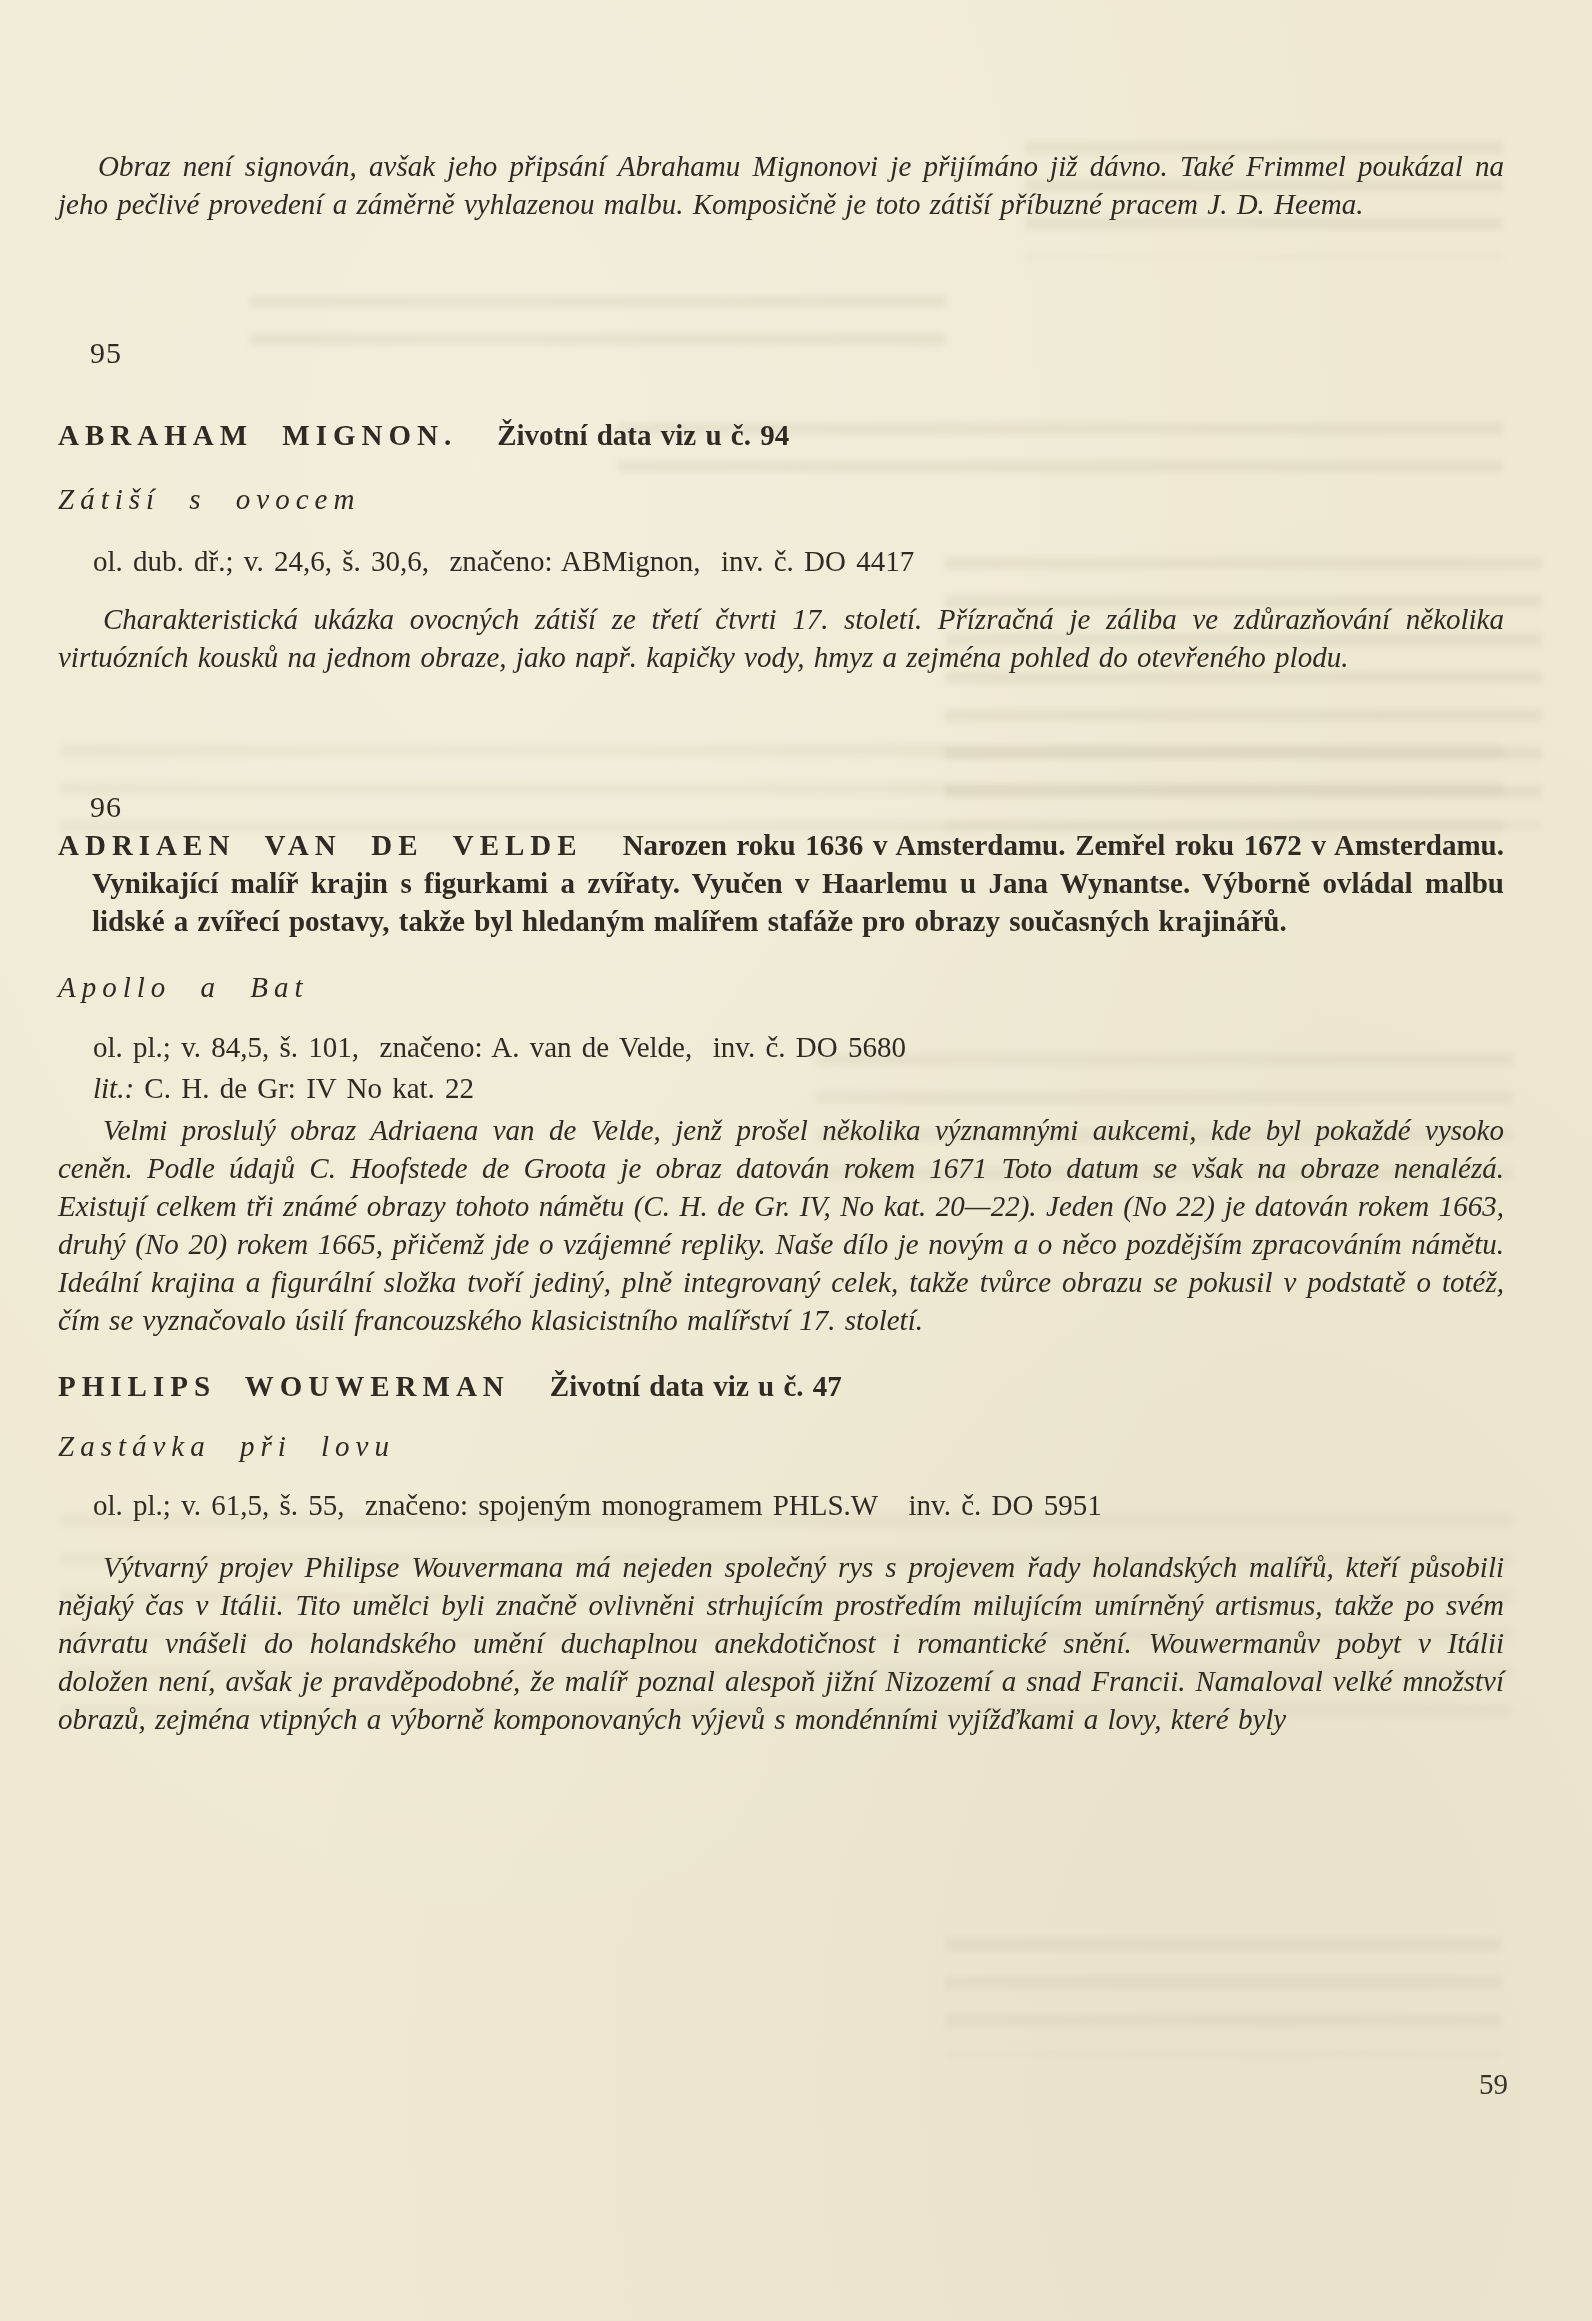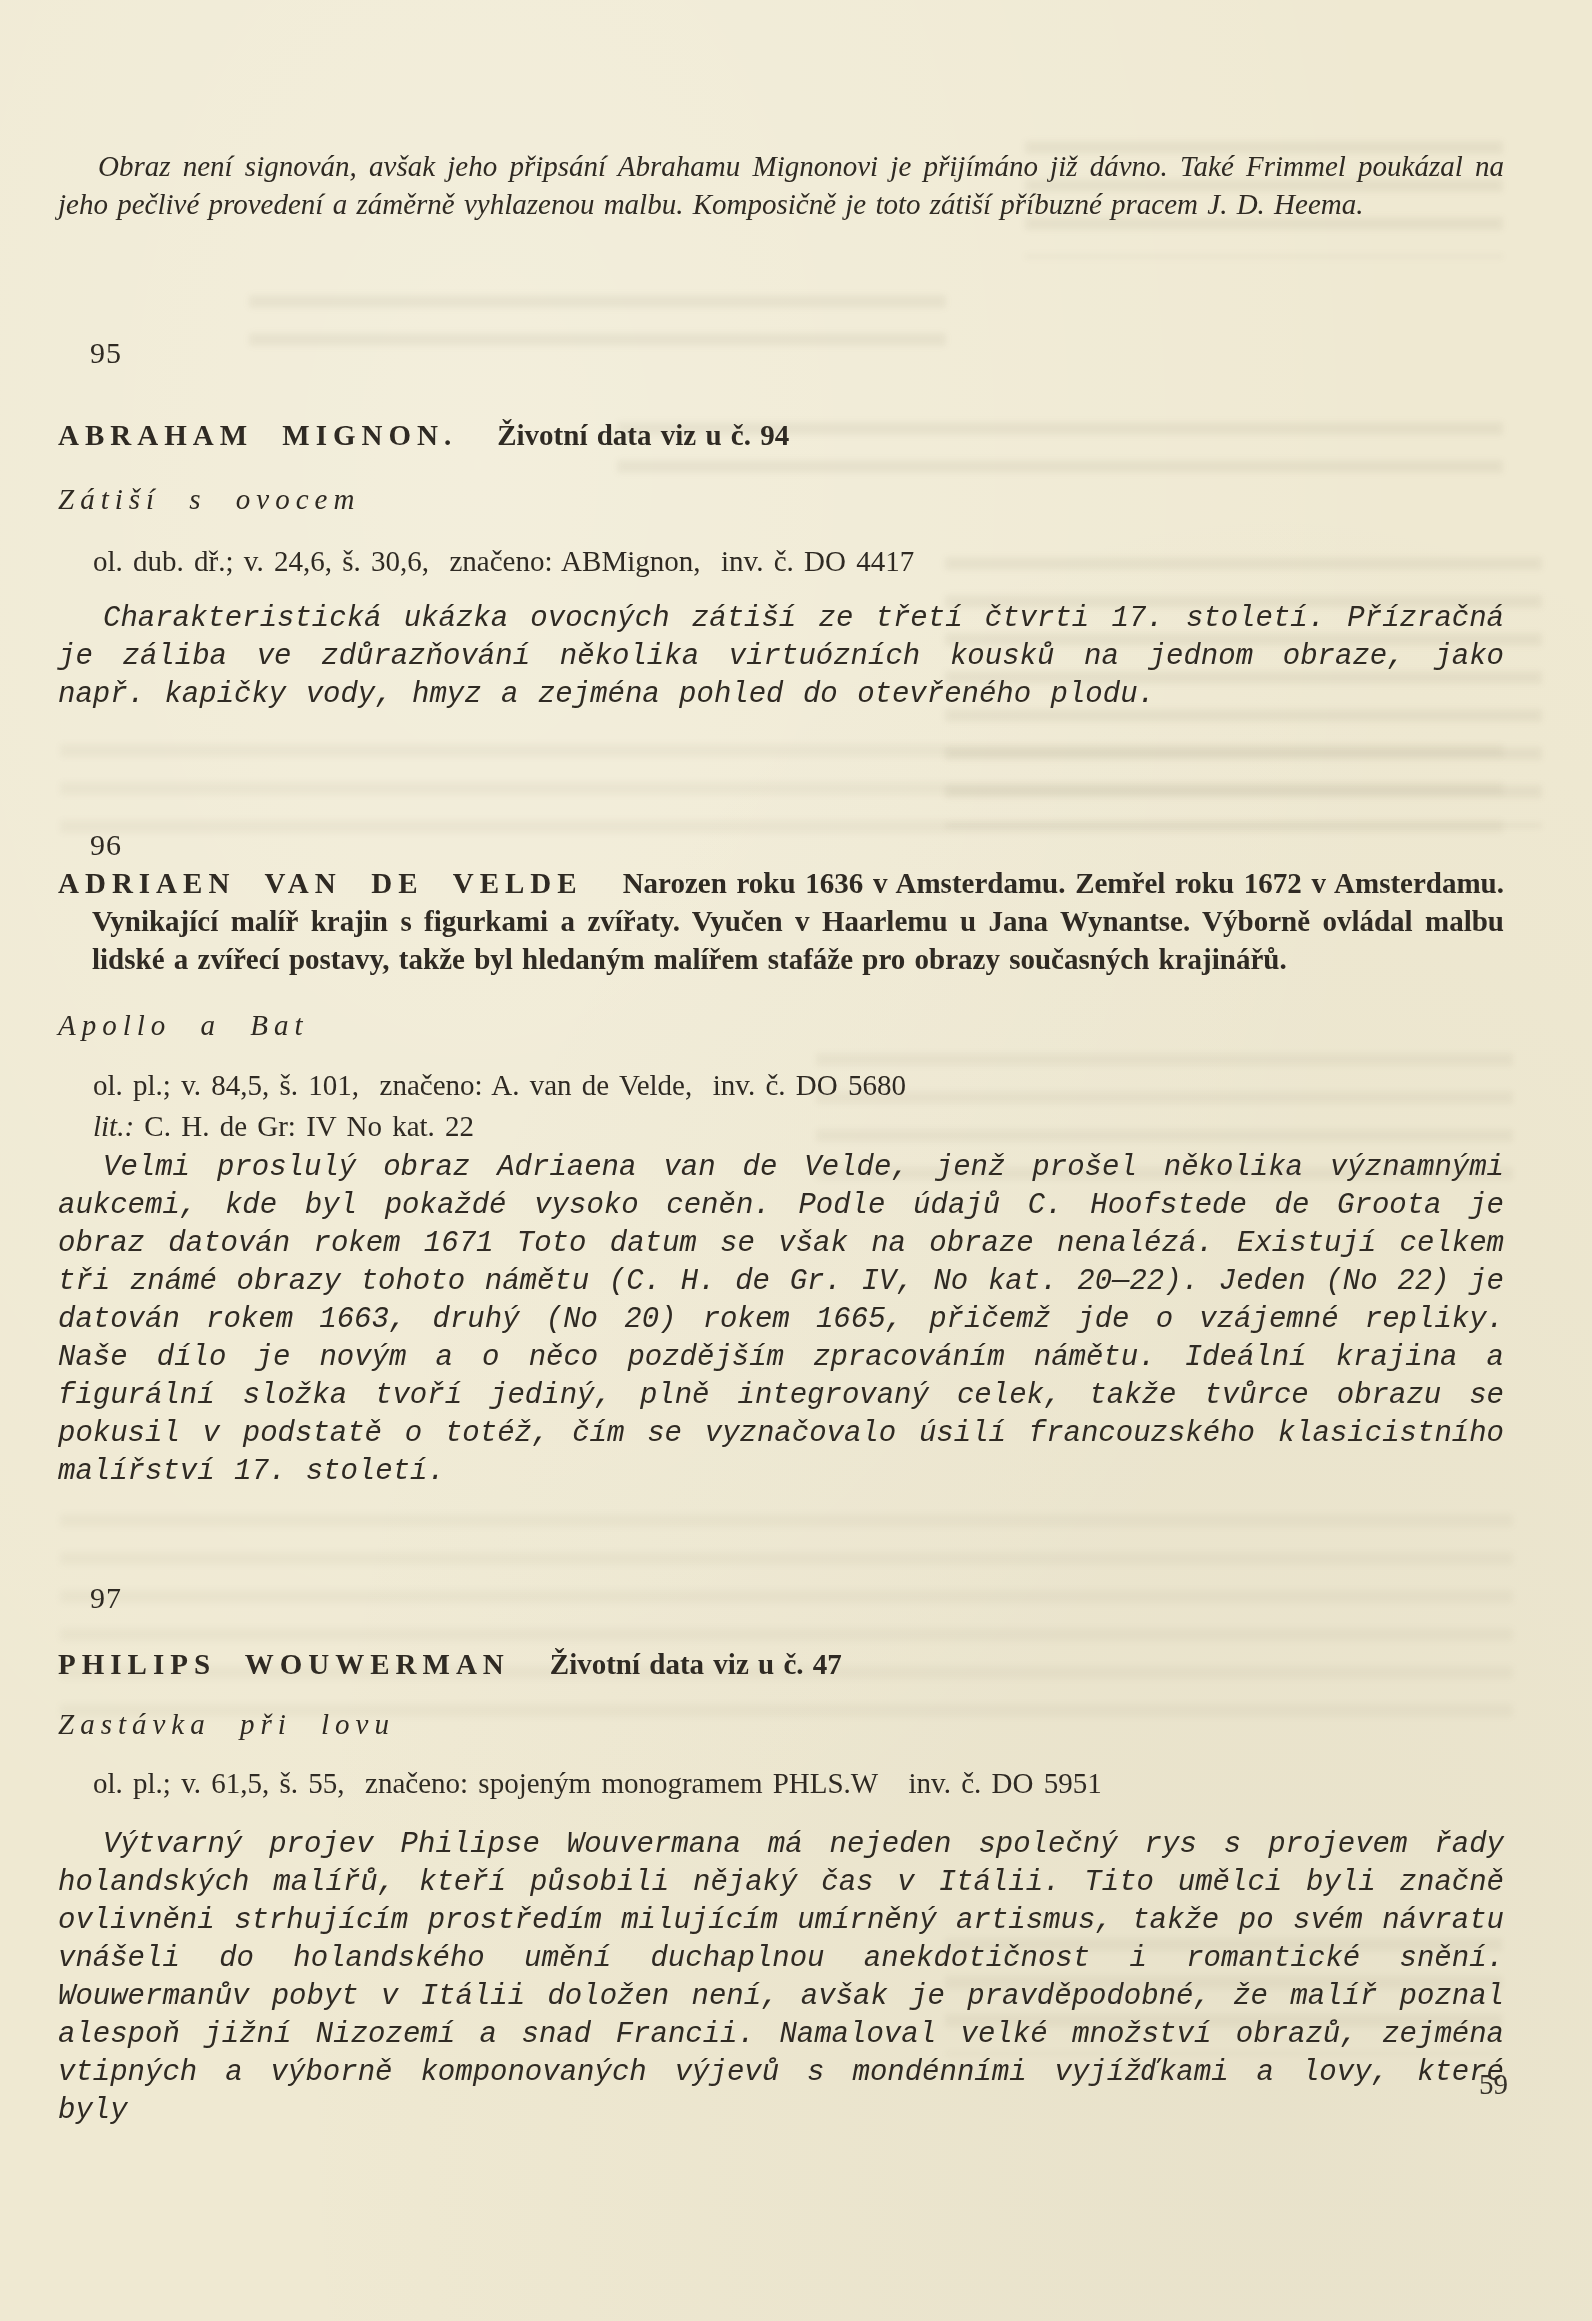--- a/index.html
+++ b/index.html
@@ -74,21 +74,21 @@
   .d95{margin-top:24px;}
   .d96{margin-top:22px;}
   .d97{margin-top:21px;}
   .litline{
     font-size:29px;
     line-height:38px;
     margin-left:35px;
     margin-top:3px;
     word-spacing:3px;
   }
-  .commentary{text-indent:45px;font-family:Liberation Mono, monospace;}
+  .commentary{text-indent:45px;}
   .c95{margin-top:20px;}
   .c96{margin-top:4px;}
   .c97{margin-top:24px;}
   .pageno{
     position:absolute;
     top:2068px;
     left:1479px;
     font-size:29px;
     color:#37322a;
     z-index:2;
@@ -143,21 +143,20 @@
     <section>
       <p class="num num96">96</p>
       <p class="heading h96"><span class="artist">ADRIAEN VAN DE VELDE</span><span class="bio-gap">Narozen roku 1636 v Amsterdamu. Zemřel roku 1672 v Amsterdamu. Vynikající malíř krajin s figurkami a zvířaty. Vyučen v Haarlemu u Jana Wynantse. Výborně ovládal malbu lidské a zvířecí postavy, takže byl hledaným malířem stafáže pro obrazy současných krajinářů.</span></p>
       <p class="worktitle t96">Apollo a Bat</p>
       <p class="details d96">ol. pl.; v. 84,5, š. 101,  značeno: A. van de Velde,  inv. č. DO 5680</p>
       <p class="litline"><span class="italic">lit.:</span><span> C. H. de Gr: IV No kat. 22</span></p>
       <p class="para italic commentary c96">Velmi proslulý obraz Adriaena van de Velde, jenž prošel několika významnými aukcemi, kde byl pokaždé vysoko ceněn. Podle údajů C. Hoofstede de Groota je obraz datován rokem 1671 Toto datum se však na obraze nenalézá. Existují celkem tři známé obrazy tohoto námětu (C. H. de Gr. IV, No kat. 20—22). Jeden (No 22) je datován rokem 1663, druhý (No 20) rokem 1665, přičemž jde o vzájemné repliky. Naše dílo je novým a o něco pozdějším zpracováním námětu. Ideální krajina a figurální složka tvoří jediný, plně integrovaný celek, takže tvůrce obrazu se pokusil v podstatě o totéž, čím se vyznačovalo úsilí francouzského klasicistního malířství 17. století.</p>
     </section>
 
     <section>
-      <p class="num num97">97</p>
       <p class="heading h97"><span class="artist">PHILIPS WOUWERMAN</span><span class="bio-gap">Životní data viz u č. 47</span></p>
       <p class="worktitle t97">Zastávka při lovu</p>
       <p class="details d97">ol. pl.; v. 61,5, š. 55,  značeno: spojeným monogramem PHLS.W   inv. č. DO 5951</p>
       <p class="para italic commentary c97">Výtvarný projev Philipse Wouvermana má nejeden společný rys s projevem řady holandských malířů, kteří působili nějaký čas v Itálii. Tito umělci byli značně ovlivněni strhujícím prostředím milujícím umírněný artismus, takže po svém návratu vnášeli do holandského umění duchaplnou anekdotičnost i romantické snění. Wouwermanův pobyt v Itálii doložen není, avšak je pravděpodobné, že malíř poznal alespoň jižní Nizozemí a snad Francii. Namaloval velké množství obrazů, zejména vtipných a výborně komponovaných výjevů s mondénními vyjížďkami a lovy, které byly</p>
     </section>
 
   </div>
 
   <div class="pageno">59</div>
 

